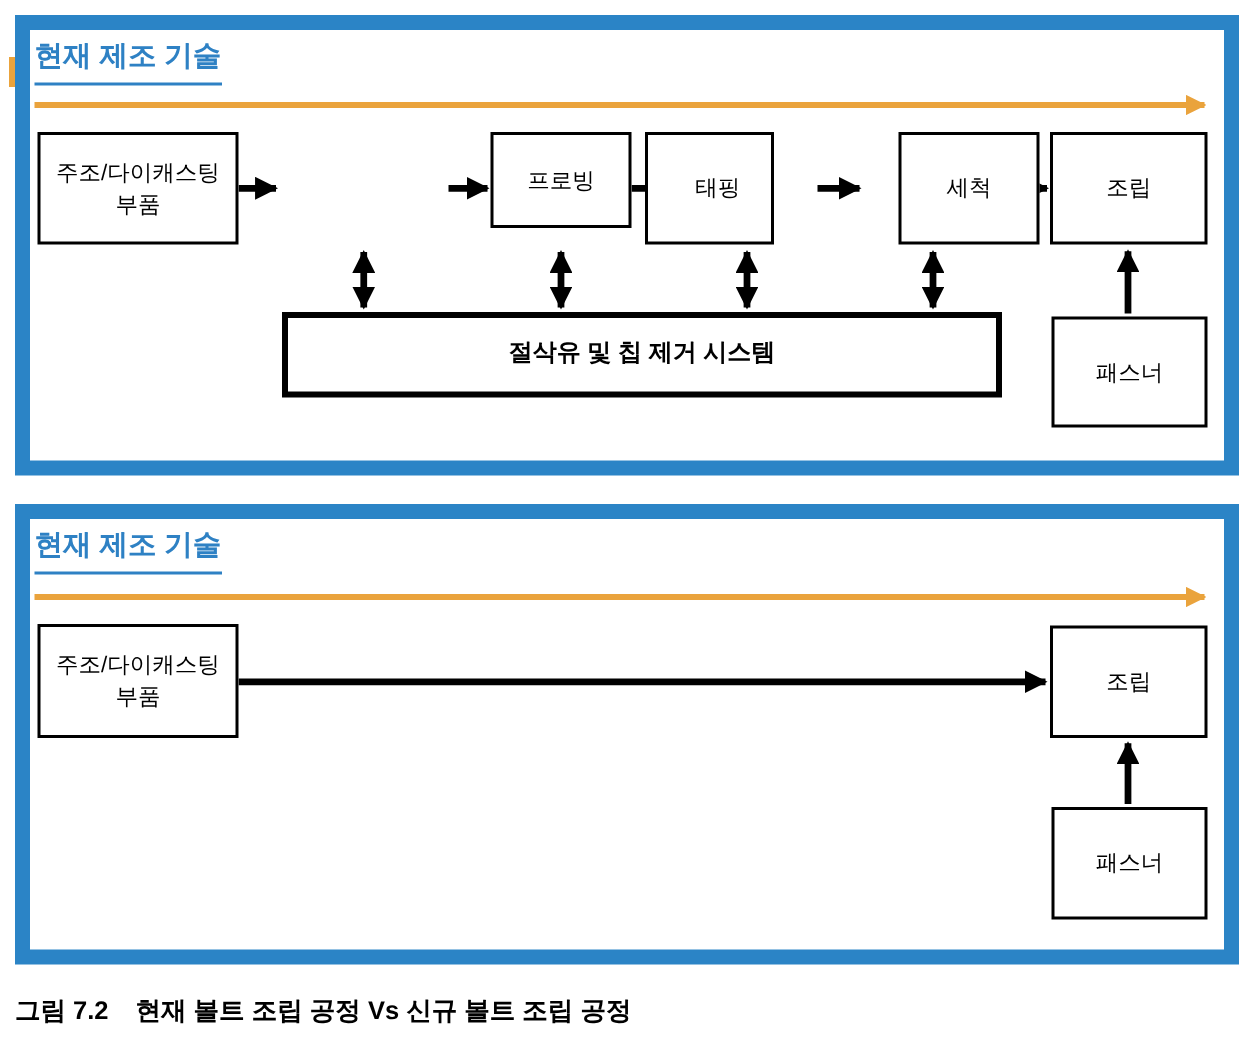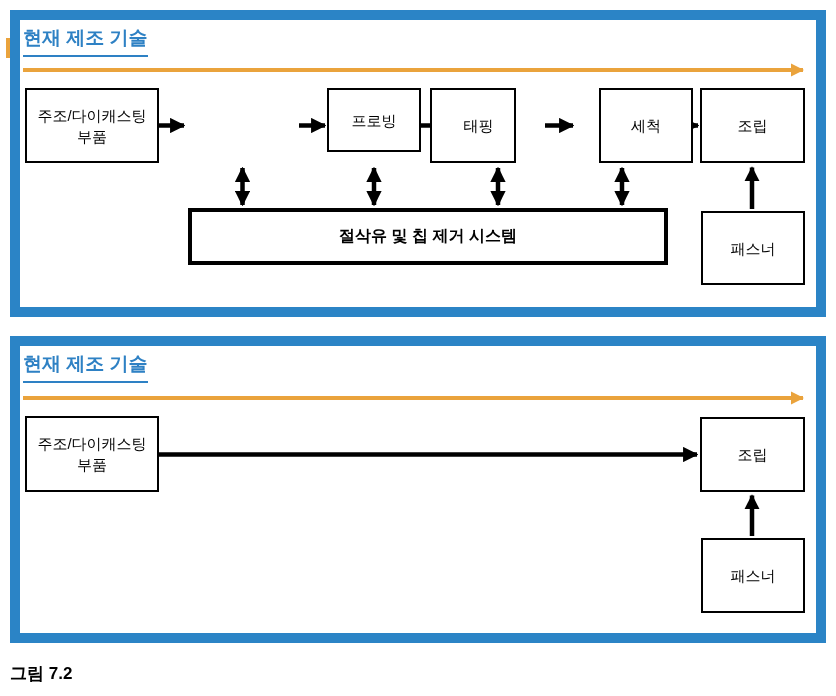--- a/index.html
+++ b/index.html
@@ -139,15 +139,16 @@
       </svg>
 
       <div class="box" style="left:5px; top:70px; width:134px; height:76px;">주조/다이캐스팅 부품</div>
       <div class="box" style="left:680px; top:71px; width:105px; height:75px;">조립</div>
       <div class="box" style="left:681px; top:192px; width:104px; height:75px;">패스너</div>
     </div>
   </div>
 
   <div id="caption">
     <span>그림 7.2</span>
+    <span>현재 볼트 조립 공정 Vs 신규 볼트 조립 공정</span>
   </div>
 
 </div>
 
 </body></html>

